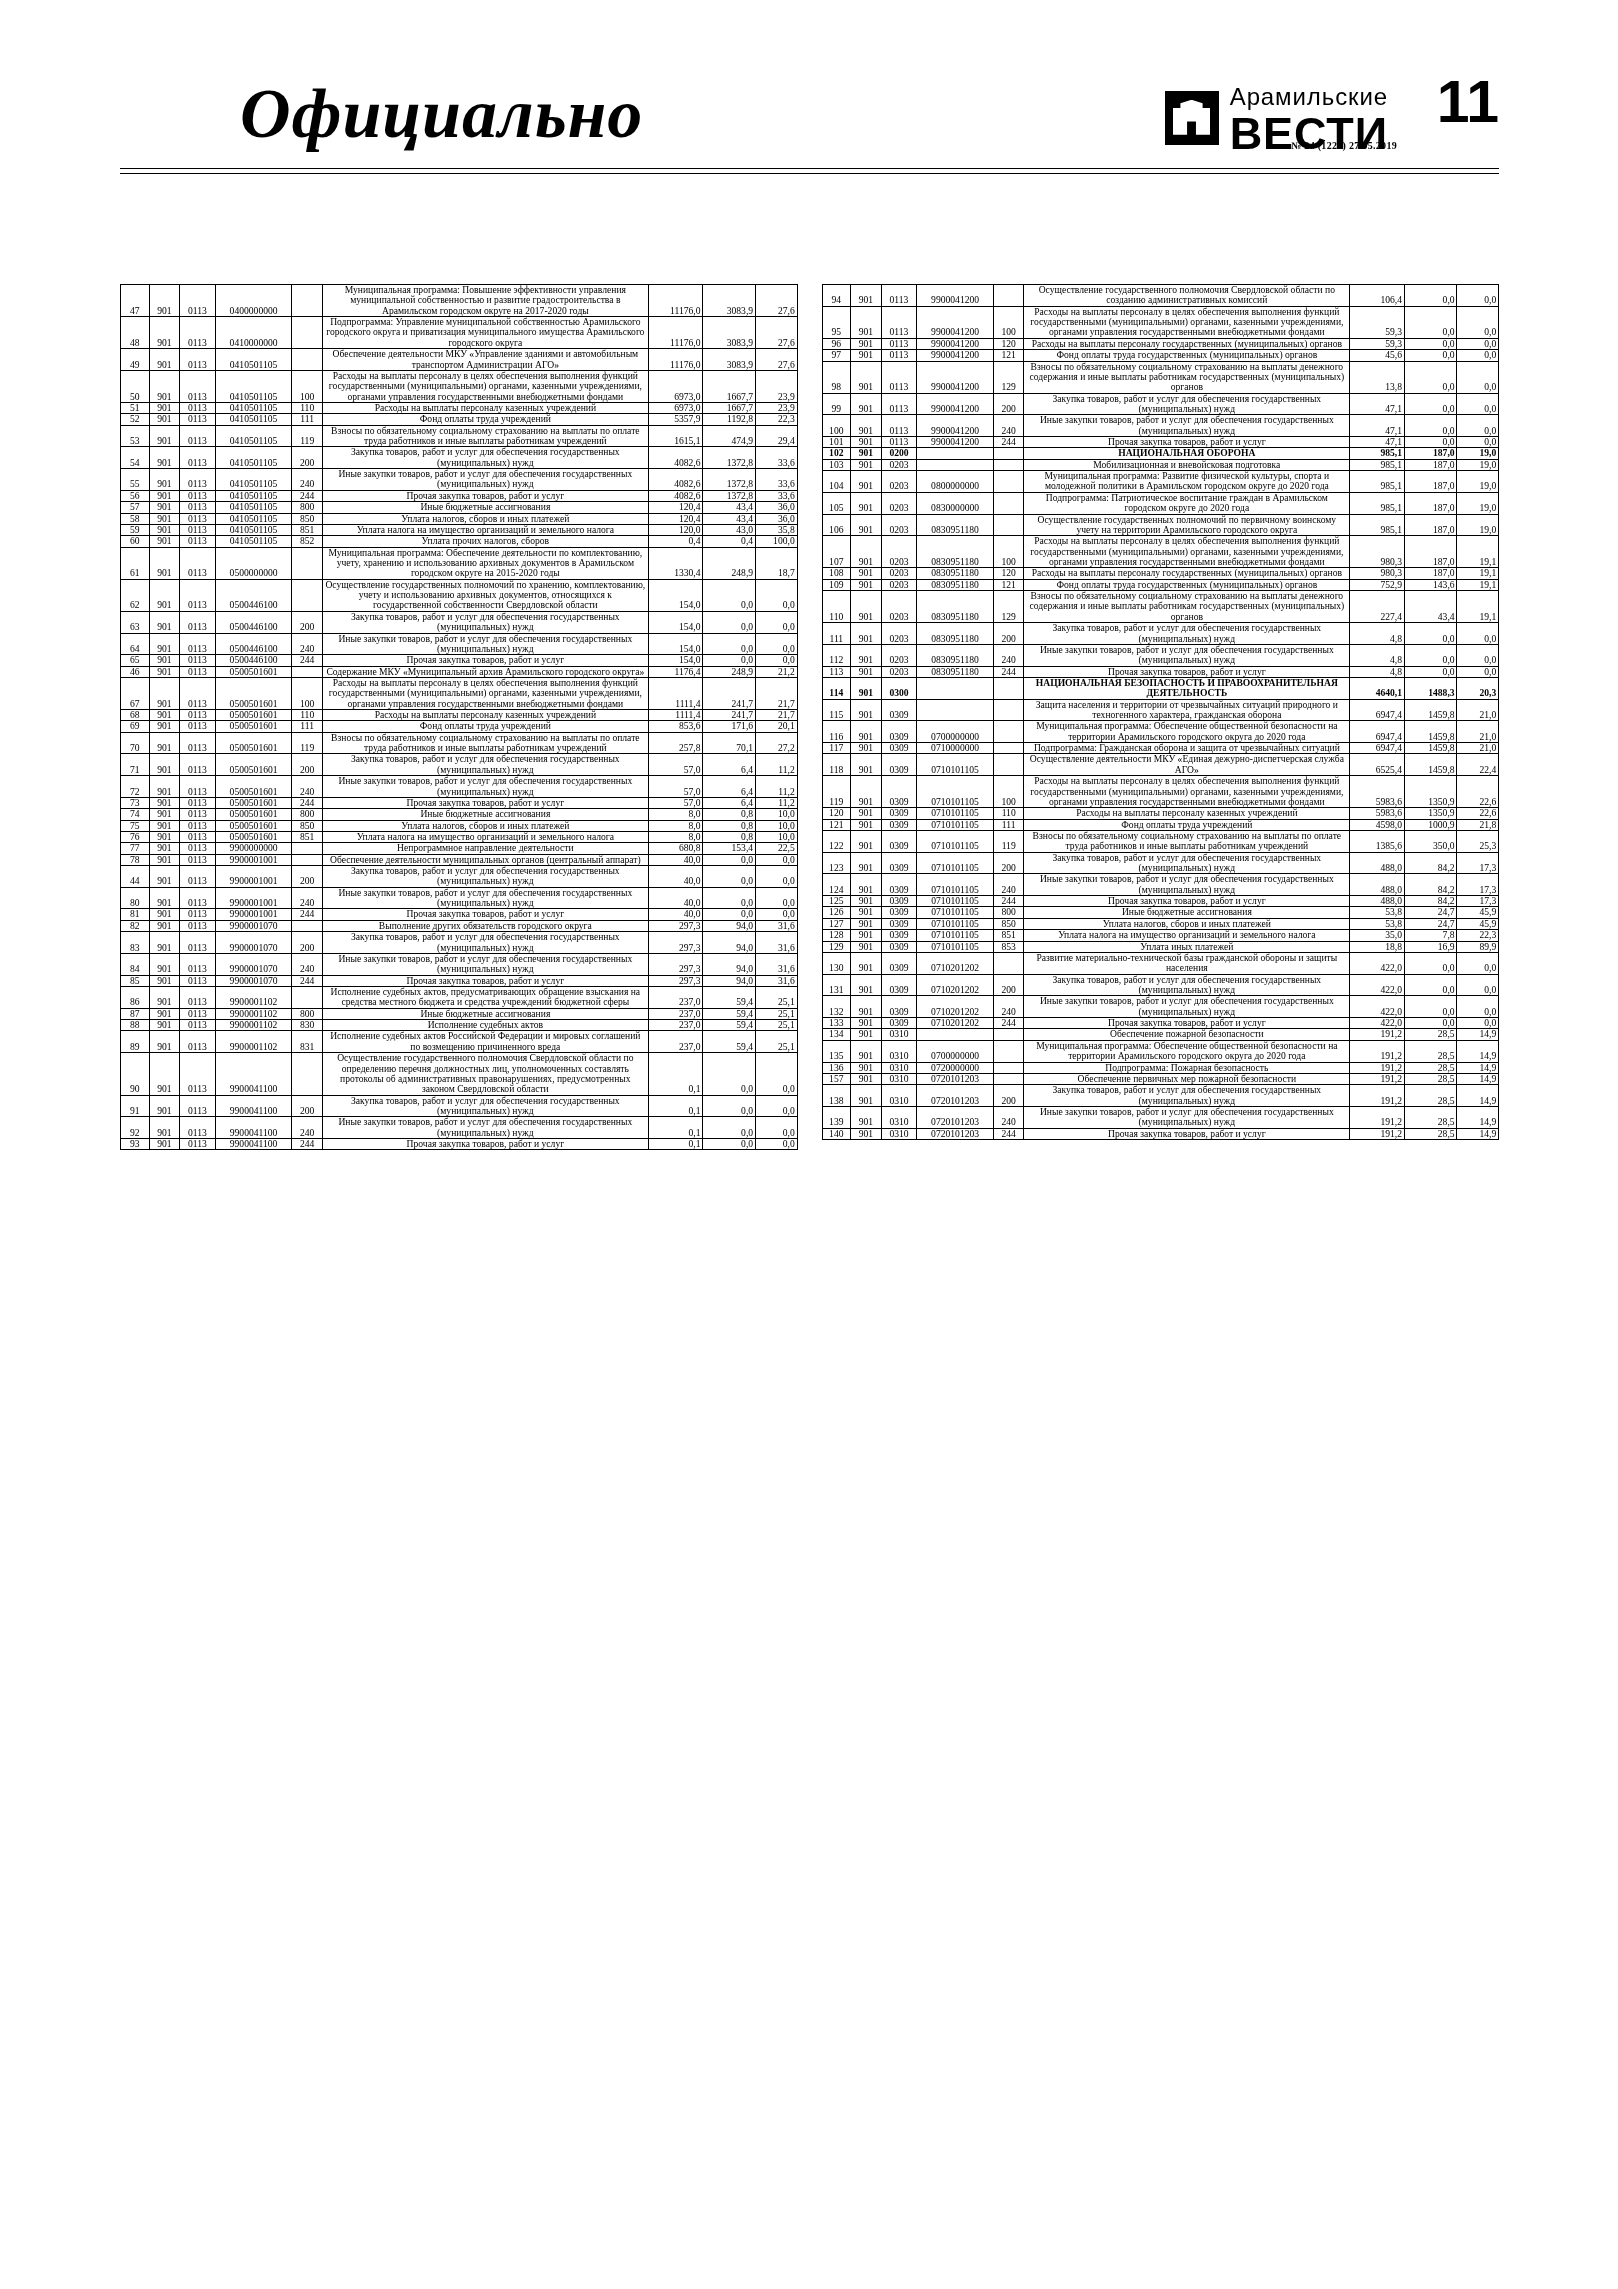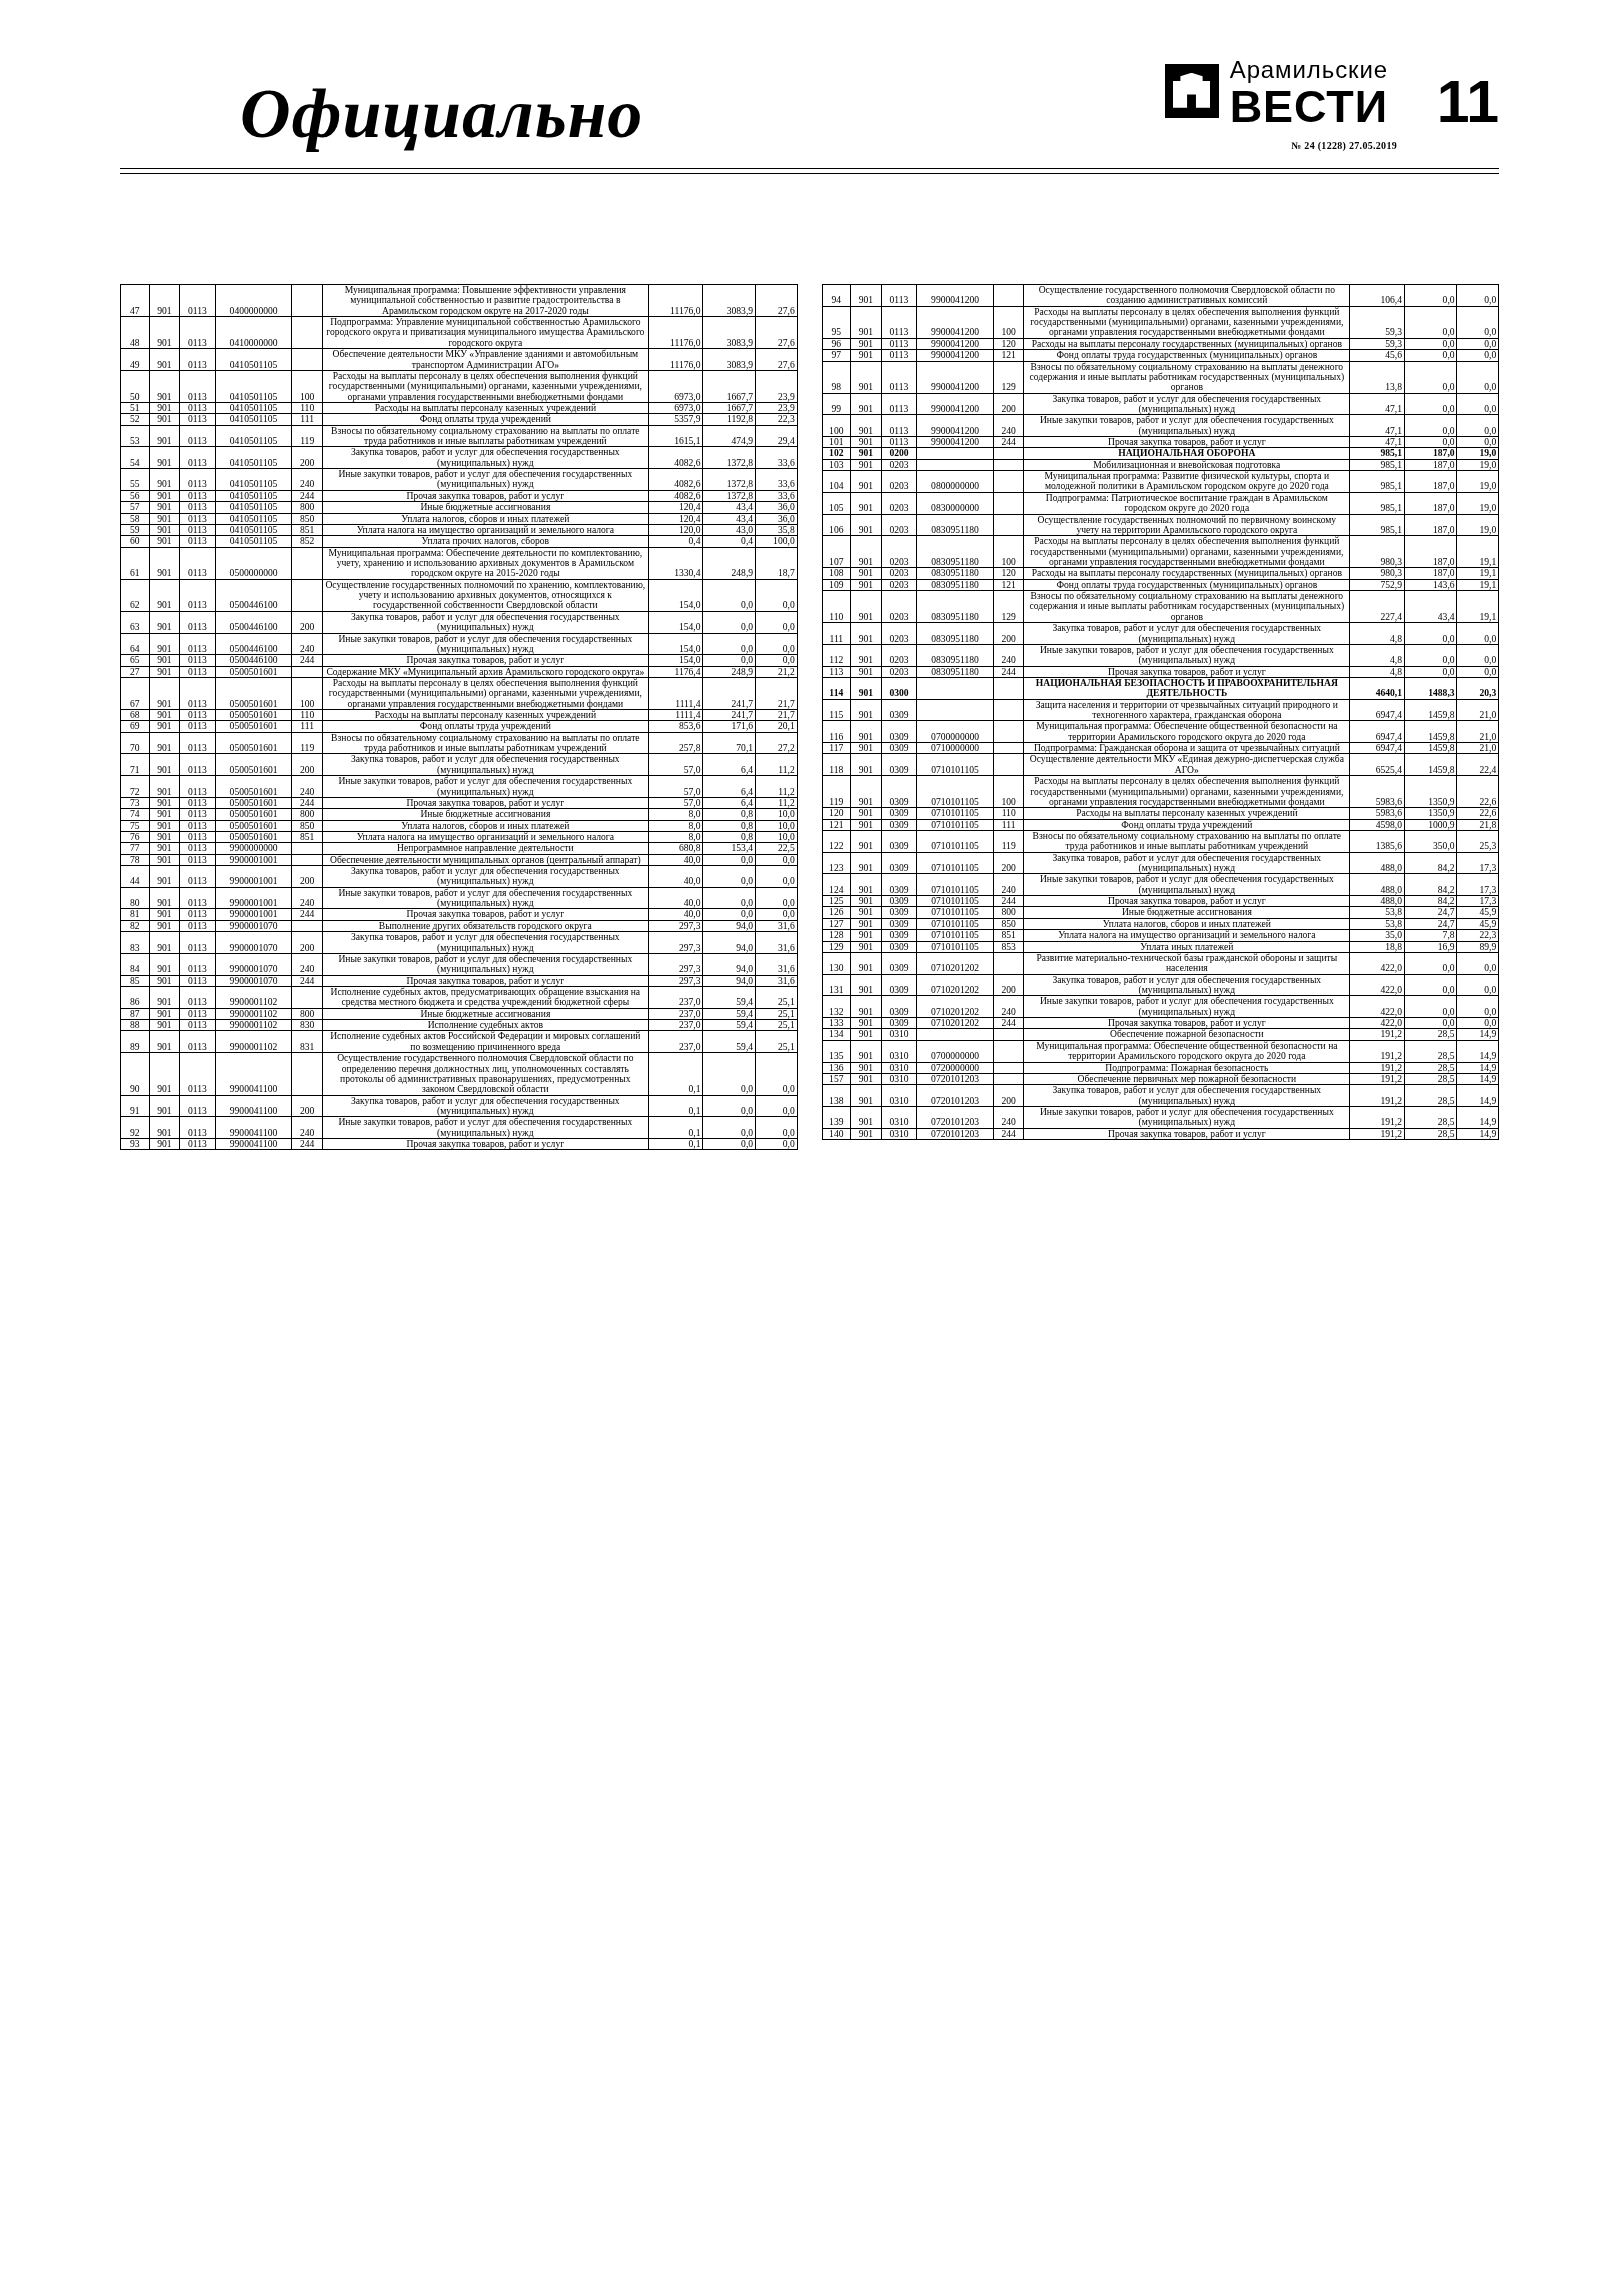--- a/index.html
+++ b/index.html
@@ -37,21 +37,21 @@
     font-family: "Liberation Serif", serif;
     font-style: italic;
     font-weight: bold;
     font-size: 70px;
     letter-spacing: 0.9px;
     color: #000;
   }
   .brand-block {
     position: absolute;
     right: 111px;
-    top: 3px;
+    top: 30px;
     display: flex;
     align-items: flex-start;
   }
   .brand-logo {
     width: 54px;
     height: 54px;
     background: #000;
     margin-right: 11px;
     margin-top: 5.5px;
     position: relative;
@@ -377,21 +377,21 @@
               <td class="c-ved">901</td>
               <td class="c-razd">0113</td>
               <td class="c-csr">0500446100</td>
               <td class="c-vr">244</td>
               <td class="c-name">Прочая закупка товаров, работ и услуг</td>
               <td class="c-v1">154,0</td>
               <td class="c-v2">0,0</td>
               <td class="c-v3">0,0</td>
             </tr>
             <tr>
-              <td class="c-num">27</td>
+              <td class="c-num">46</td>
               <td class="c-ved">901</td>
               <td class="c-razd">0113</td>
               <td class="c-csr">0500501601</td>
               <td class="c-vr"></td>
               <td class="c-name">Содержание МКУ «Муниципальный архив Арамильского городского округа»</td>
               <td class="c-v1">1176,4</td>
               <td class="c-v2">248,9</td>
               <td class="c-v3">21,2</td>
             </tr>
             <tr>

